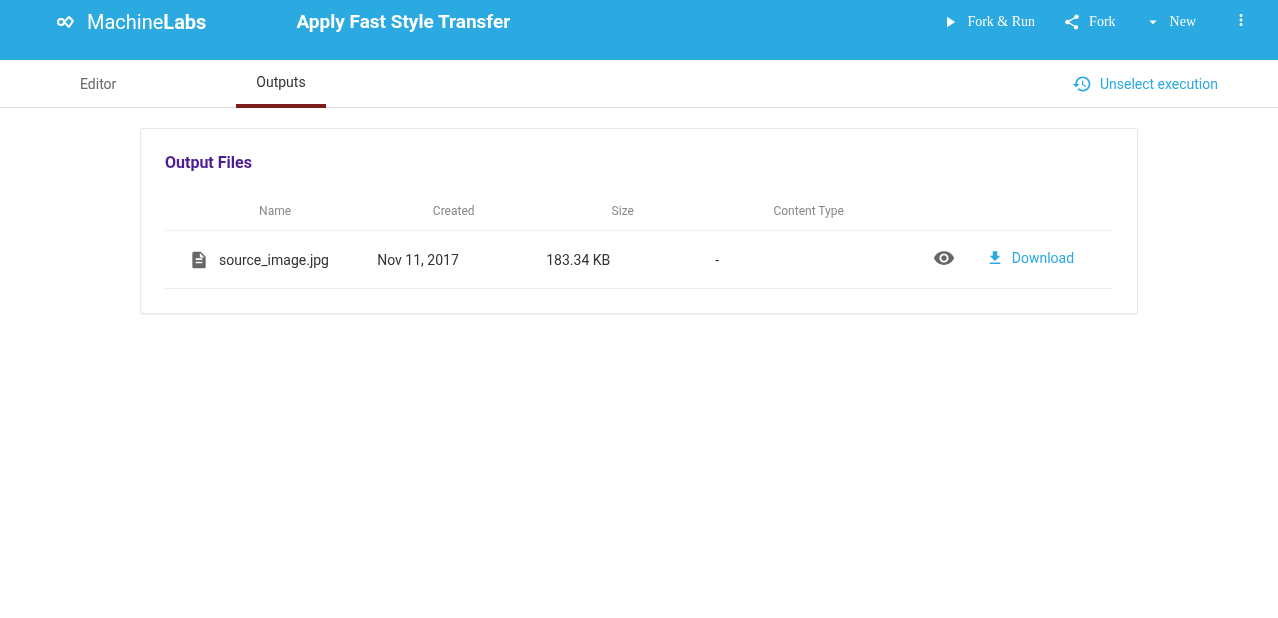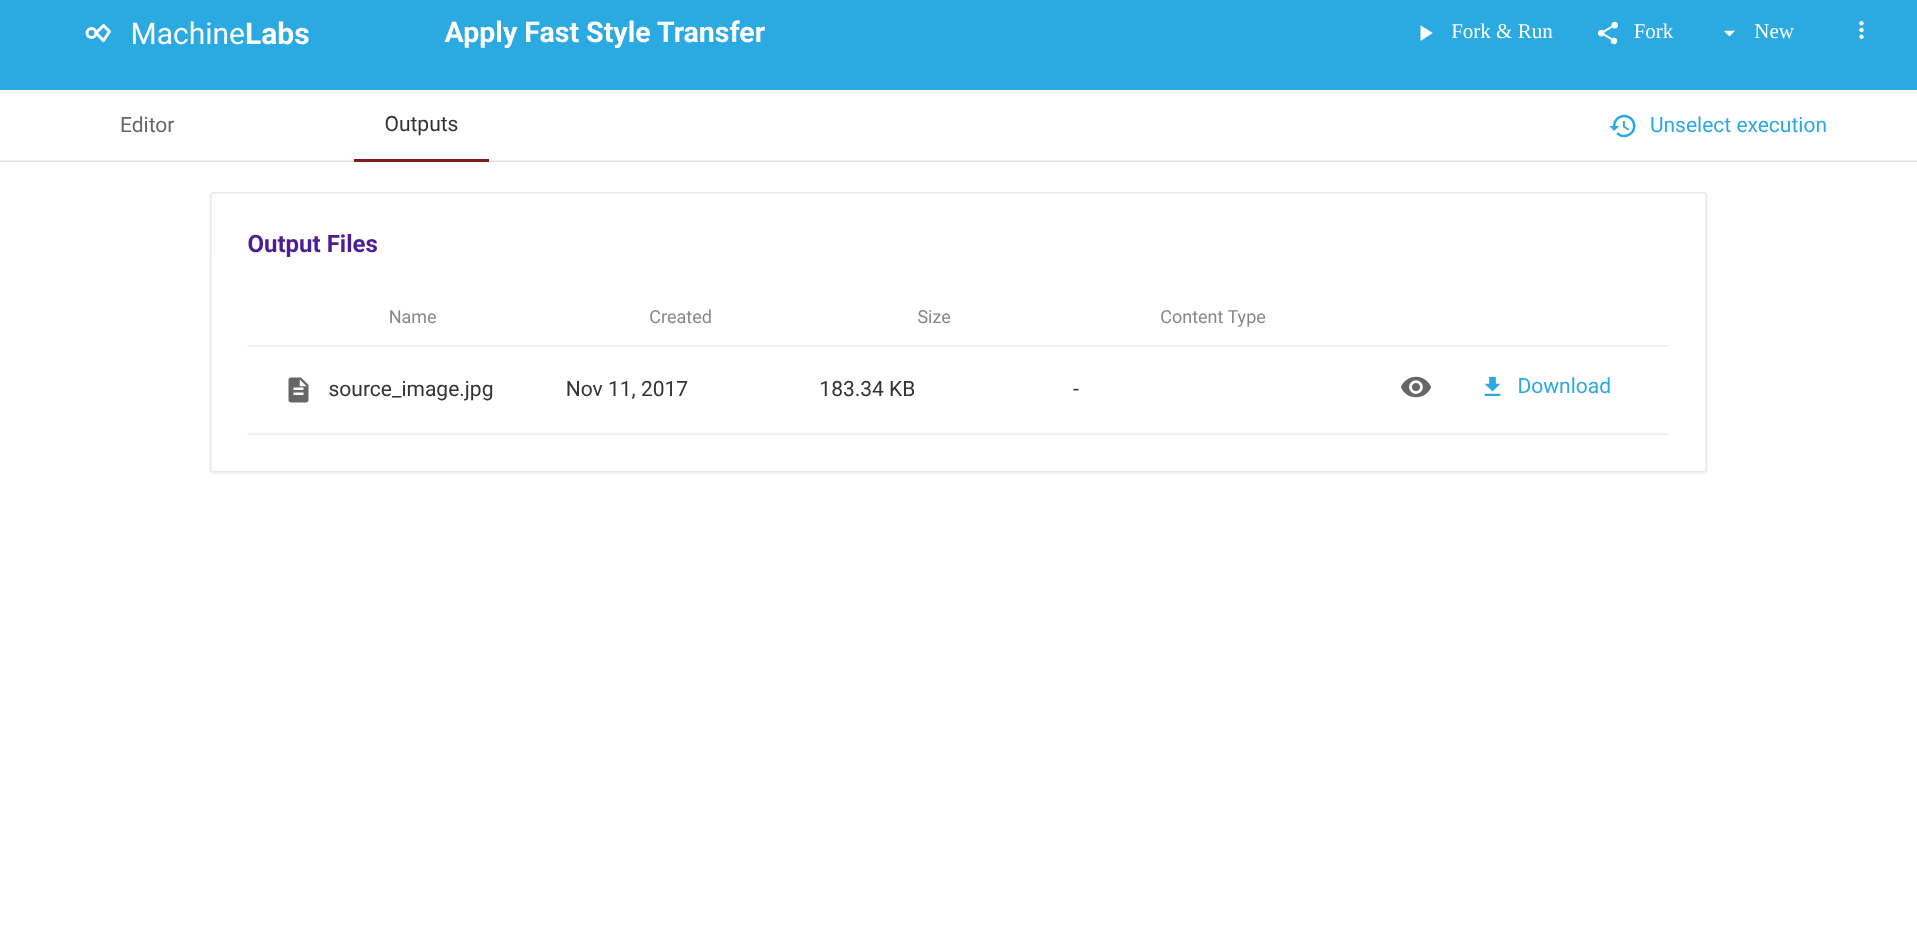--- a/index.html
+++ b/index.html
@@ -103,21 +103,21 @@
       color: #666;
       font-size: 14px;
       cursor: pointer;
       border: none;
       background: none;
       font-family: inherit;
       margin-right: 100px;
     }
     .tab.active {
       color: #333;
-      border-bottom: 2px solid #7f1d1d;
+      border-bottom: 4px solid #7f1d1d;
     }
     .unselect-link {
       margin-left: auto;
       display: flex;
       align-items: center;
       gap: 8px;
       color: #2ba9e1;
       font-size: 14px;
       cursor: pointer;
       text-decoration: none;

